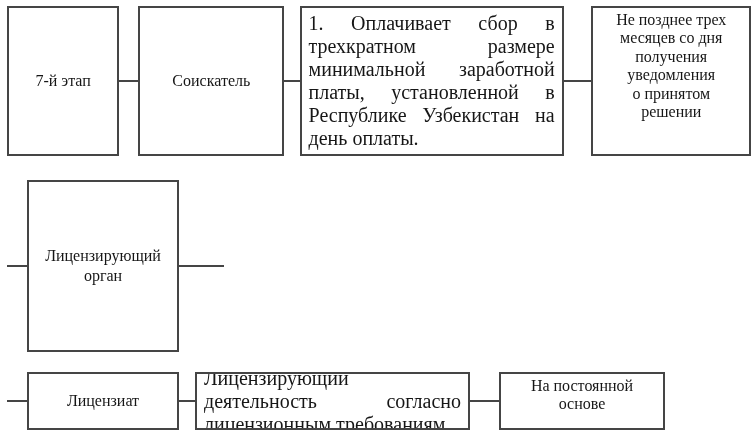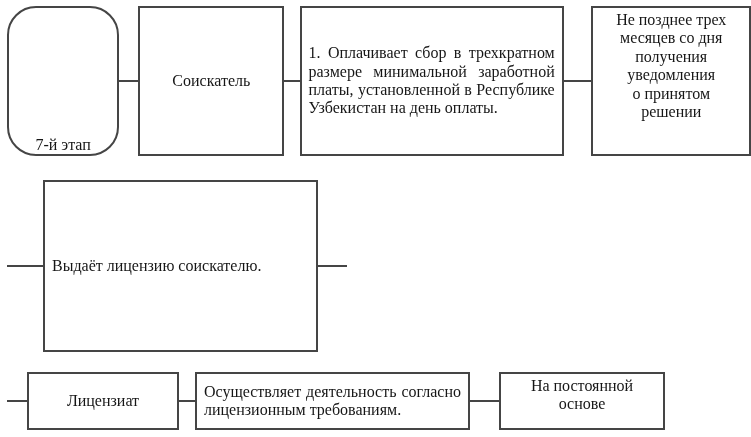--- a/index.html
+++ b/index.html
@@ -16,34 +16,34 @@
   .row-2 { height: 172px; margin-top: 24px; }
   .row-3 { height: 58px;  margin-top: 20px; }
   .box {
     border: 2px solid #454545;
     background: #ffffff;
     display: flex; flex-direction: column;
     overflow: hidden;
   }
   .stage {
     width: 117px;
-    align-items: center; justify-content: flex-end;
-    font-size: 16px; text-align: center; border-radius: 29px;
+    align-items: center; justify-content: center;
+    font-size: 16px; text-align: center;
   }
   .actor {
     width: 152px;
     align-items: center; justify-content: center;
     font-size: 16px; text-align: center;
     line-height: 1.25; white-space: pre-line;
   }
   .action {
     width: 275px;
     justify-content: center;
     padding: 2px 7px;
-    font-size: 16px; line-height: 1.15;
+    font-size: 20px; line-height: 1.15;
     text-align: justify;
   }
   .timing {
     width: 166px;
     align-items: center;
     padding: 3px 4px 2px;
     font-size: 16px; line-height: 1.15;
     text-align: center; white-space: pre-line;
   }
   .conn { align-self: center; border-top: 2px solid #454545; height: 0; }
@@ -74,36 +74,36 @@
 месяцев со дня
 получения
 уведомления
 о принятом
 решении</span>
     </div>
   </div>
 
   <div class="row row-2">
     <div class="conn conn-1"></div>
+    <div class="box actor">
+      <span>Лицензирующий
+орган</span>
+    </div>
     <div class="conn conn-2"></div>
-    <div class="box action">
-      <div>Выдаёт лицензию соискателю.</div>
-      <div></div>
-    </div>
     <div class="conn conn-3"></div>
   </div>
 
   <div class="row row-3">
     <div class="conn conn-1"></div>
     <div class="box actor">
       <span>Лицензиат</span>
     </div>
     <div class="conn conn-2"></div>
     <div class="box action">
-      <div>Осуществляет деятельность согласно лицензионным требованиям.</div>
+      <div>Лицензирующий деятельность согласно лицензионным требованиям.</div>
       <div></div>
     </div>
     <div class="conn conn-3"></div>
     <div class="box timing">
       <span>На постоянной
 основе</span>
     </div>
   </div>
 
 </div>

